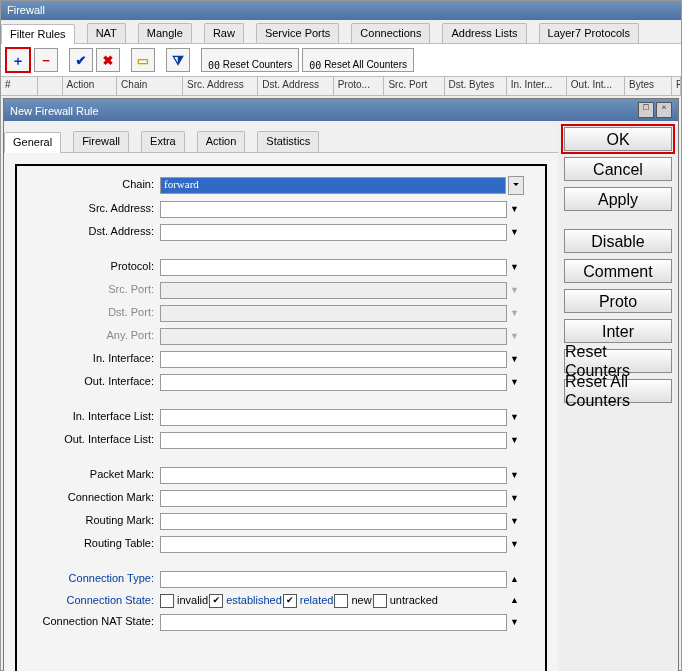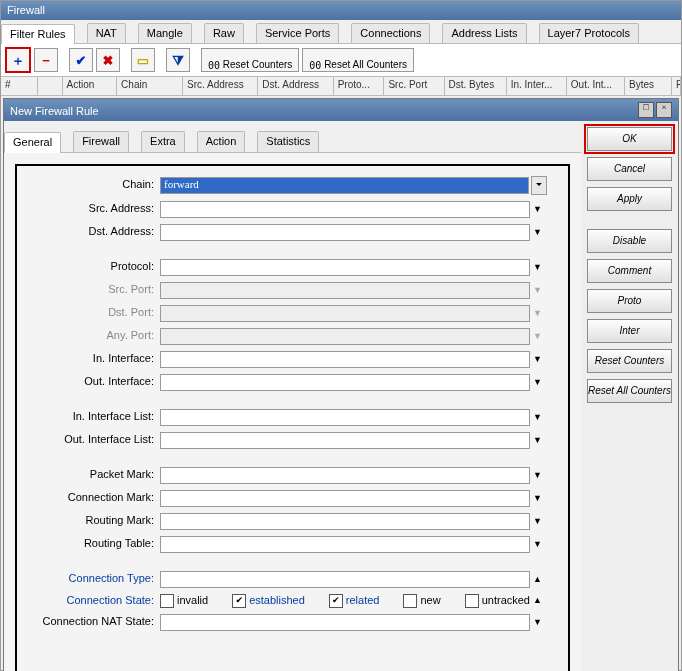--- a/index.html
+++ b/index.html
@@ -27,26 +27,26 @@
 .frow.sp{margin-top:18px;}
 .flabel{width:116px;text-align:right;padding-right:6px;font-size:11px;}
 .flabel.disabled{color:#888;}
 .flabel.blue{color:#003b9e;}
 .finput-wrap{flex:1;display:flex;align-items:center;}
 .finput{flex:1;height:17px;background:#fff;border:1px solid #999;padding:0 3px;font:11px Tahoma;box-sizing:border-box;}
 .finput.selected{background:#316ac5;color:#fff;}
 .finput.disabled{background:#eee;}
 .arrow-btn{width:14px;height:17px;border:1px solid #999;background:#e8e8e8;display:flex;align-items:center;justify-content:center;font-size:8px;margin-left:2px;}
 .side-arrow{width:14px;padding-left:3px;font-size:9px;}
-.ckrow{display:flex;align-items:center;gap:24px;}
+.ckrow{display:flex;align-items:center;gap:1px;}
 .ckrow label{display:flex;align-items:center;gap:3px;font-size:11px;}
 .ckrow .blue{color:#003b9e;}
 .ck{width:12px;height:12px;border:1px solid #555;background:#fff;display:inline-flex;align-items:center;justify-content:center;font-size:9px;}
 .dlg-right{width:108px;padding:6px;display:flex;flex-direction:column;gap:6px;}
-.rbtn{height:22px;border:1px solid #8a8a8a;background:linear-gradient(#fefefe,#e0e0e0);display:flex;align-items:center;justify-content:center;font-size:10px;font-style:italic;}
+.rbtn{height:22px;border:1px solid #8a8a8a;background:linear-gradient(#fefefe,#e0e0e0);display:flex;align-items:center;justify-content:center;font-size:16px;}
 .rbtn.redframe{outline:2px solid #d30000;outline-offset:1px;}
 .cnt{font:10px/1 monospace;}
 </style>
 </head>
 <body>
 
 <div class="window">
   <div class="titlebar">Firewall</div>
 
   <div class="tabs">

